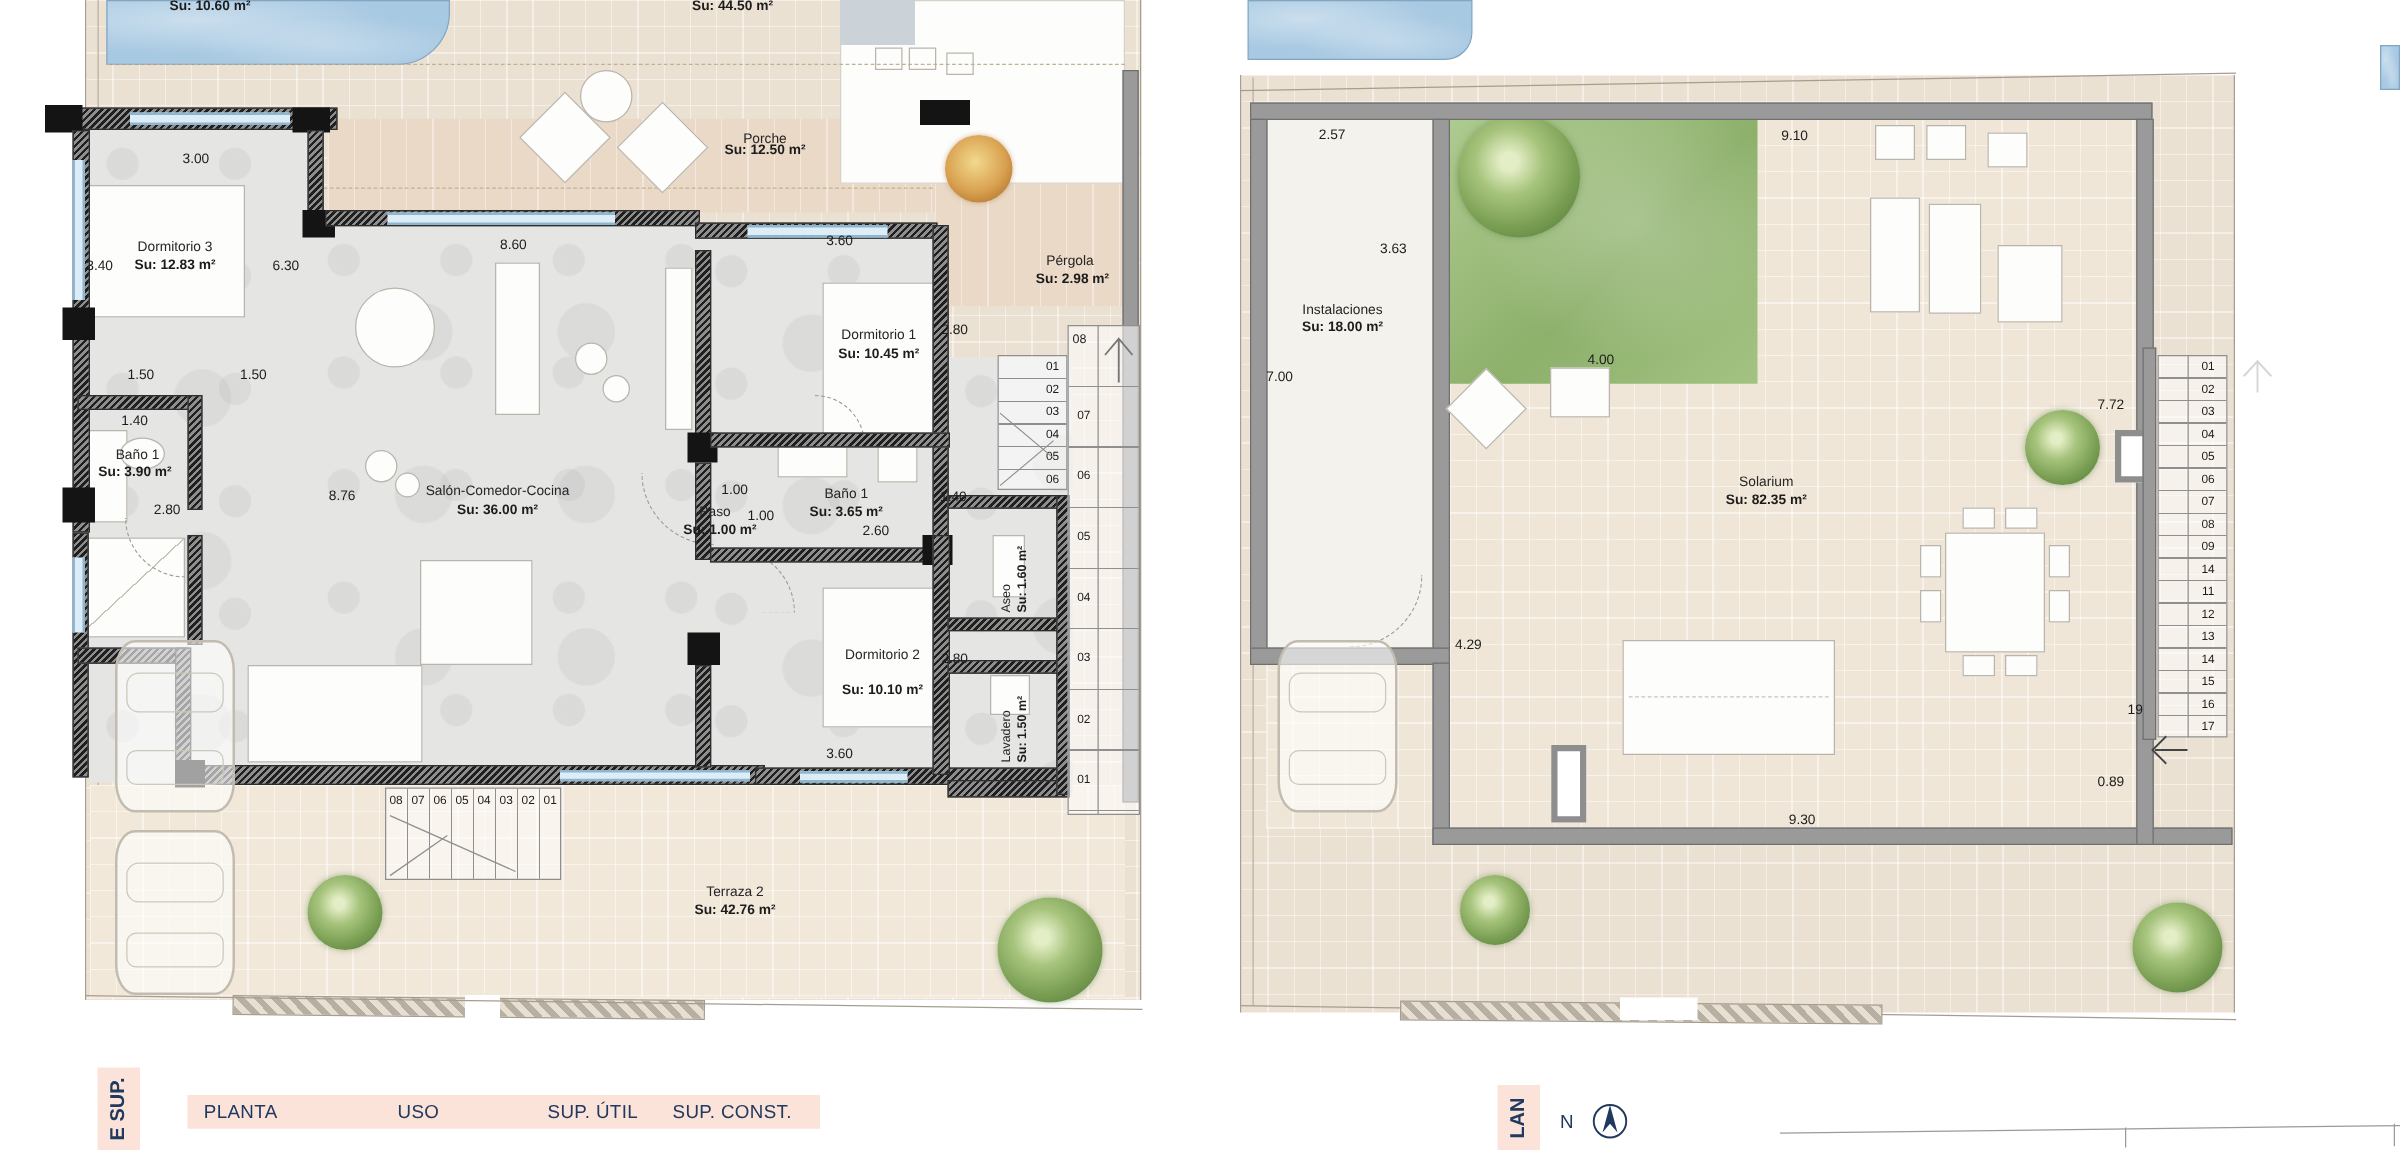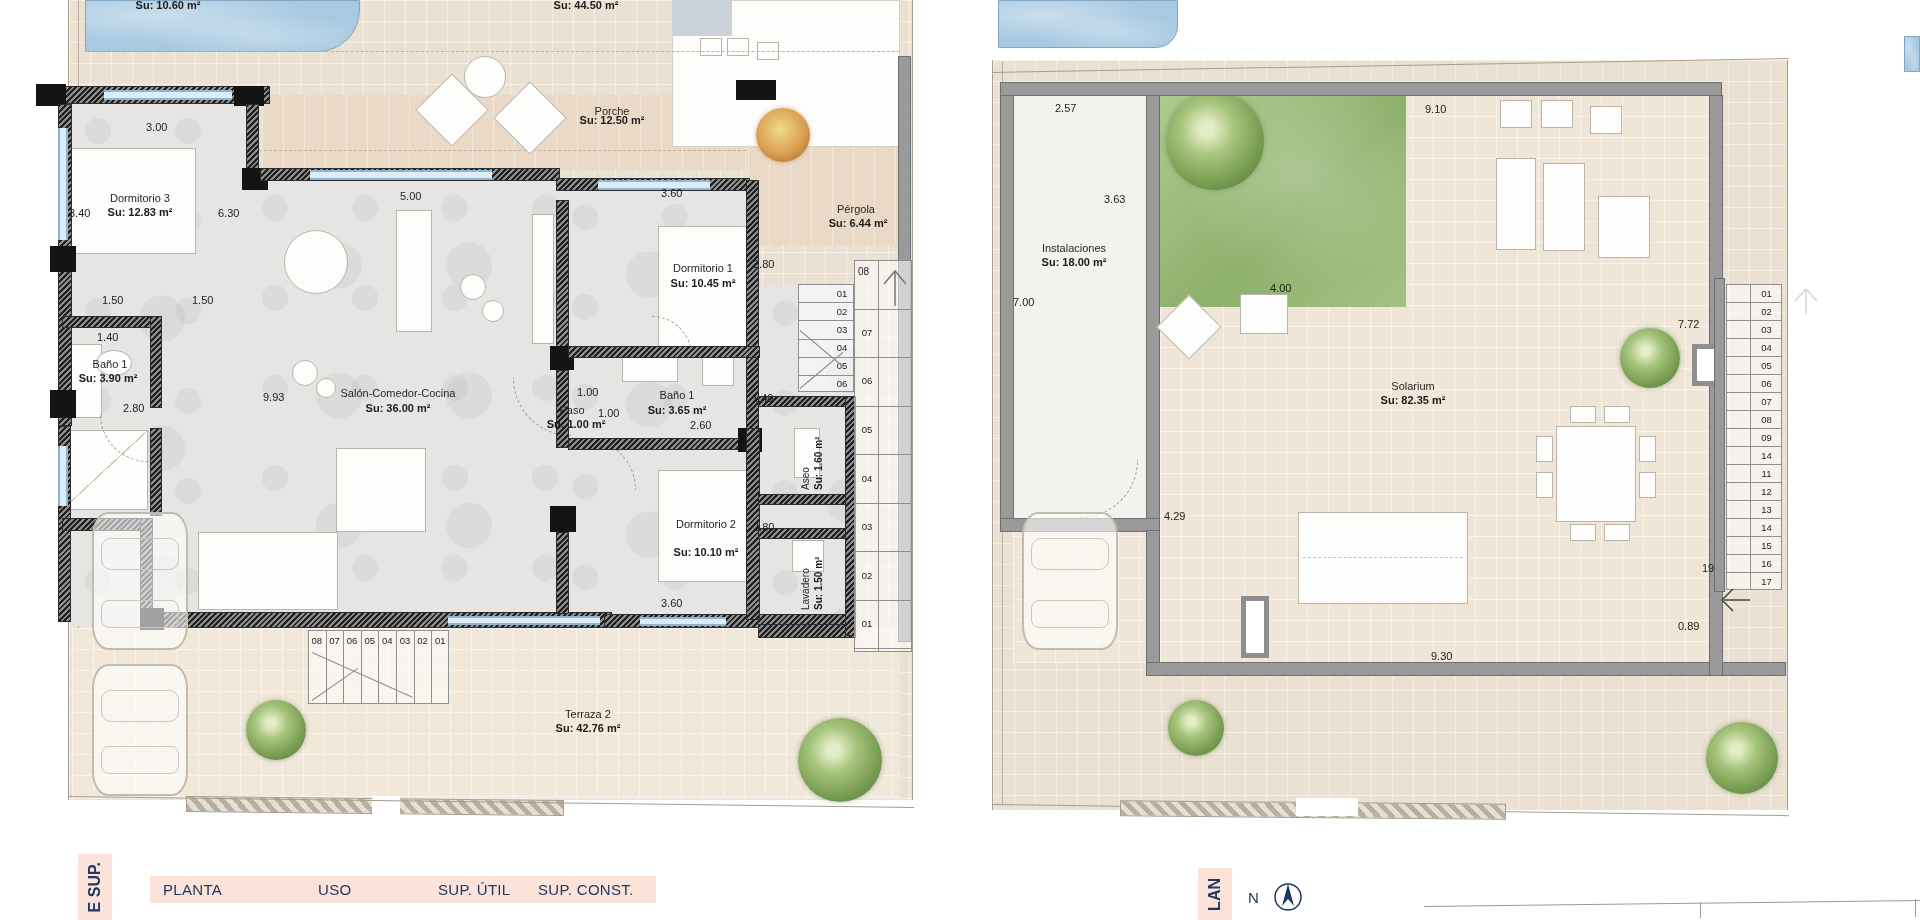--- a/index.html
+++ b/index.html
@@ -187,21 +187,21 @@
     <div class="a tree-g" style="left:798px;top:718px;width:84px;height:84px"></div>
     <div class="a hatchband" style="left:186px;top:798px;width:378px;height:16px;transform:rotate(.6deg)"></div>
     <div class="a" style="left:372px;top:796px;width:28px;height:20px;background:#fff"></div>
     <div class="a" style="left:68px;top:796px;width:846px;height:1px;background:#a69d8e;transform:rotate(.75deg);transform-origin:left center"></div>
 
     <div class="lblb" style="left:120px;top:-2px;width:96px">Su: 10.60 m²</div>
     <div class="lblb" style="left:538px;top:-2px;width:96px">Su: 44.50 m²</div>
     <div class="lbl" style="left:588px;top:104px;width:48px">Porche</div>
     <div class="lblb" style="left:568px;top:113px;width:88px">Su: 12.50 m²</div>
     <div class="lbl" style="left:820px;top:202px;width:72px">Pérgola</div>
-    <div class="lblb" style="left:816px;top:216px;width:84px">Su: 6.44 m²</div>
+    <div class="lblb" style="left:816px;top:216px;width:84px">Su: 2.98 m²</div>
     <div class="lbl" style="left:553px;top:707px;width:70px">Terraza 2</div>
     <div class="lblb" style="left:548px;top:721px;width:80px">Su: 42.76 m²</div>
     <div class="lbl" style="left:92px;top:191px;width:96px">Dormitorio 3</div>
     <div class="lblb" style="left:92px;top:205px;width:96px">Su: 12.83 m²</div>
     <div class="lbl" style="left:76px;top:357px;width:68px">Baño 1</div>
     <div class="lblb" style="left:66px;top:371px;width:84px">Su: 3.90 m²</div>
     <div class="lbl" style="left:333px;top:386px;width:130px">Salón-Comedor-Cocina</div>
     <div class="lblb" style="left:352px;top:401px;width:92px">Su: 36.00 m²</div>
     <div class="lbl" style="left:655px;top:261px;width:96px">Dormitorio 1</div>
     <div class="lblb" style="left:655px;top:276px;width:96px">Su: 10.45 m²</div>
@@ -220,22 +220,22 @@
       <span class="vtext" style="font:bold 10px 'Liberation Sans',sans-serif;color:#1c1c1c">Su: 1.50 m²</span>
     </div>
 
     <div class="dim" style="left:146px;top:121px">3.00</div>
     <div class="dim" style="left:69px;top:207px">3.40</div>
     <div class="dim" style="left:218px;top:207px">6.30</div>
     <div class="dim" style="left:102px;top:294px">1.50</div>
     <div class="dim" style="left:192px;top:294px">1.50</div>
     <div class="dim" style="left:97px;top:331px">1.40</div>
     <div class="dim" style="left:123px;top:402px">2.80</div>
-    <div class="dim" style="left:263px;top:391px">9.93</div>
-    <div class="dim" style="left:400px;top:190px">5.00</div>
+    <div class="dim" style="left:263px;top:391px">8.76</div>
+    <div class="dim" style="left:400px;top:190px">8.60</div>
     <div class="dim" style="left:661px;top:187px">3.60</div>
     <div class="dim" style="left:753px;top:258px">2.80</div>
     <div class="dim" style="left:577px;top:386px">1.00</div>
     <div class="dim" style="left:598px;top:407px">1.00</div>
     <div class="dim" style="left:690px;top:419px">2.60</div>
     <div class="dim" style="left:752px;top:392px">1.40</div>
     <div class="dim" style="left:753px;top:521px">2.80</div>
     <div class="dim" style="left:661px;top:597px">3.60</div>
   </div>
 

